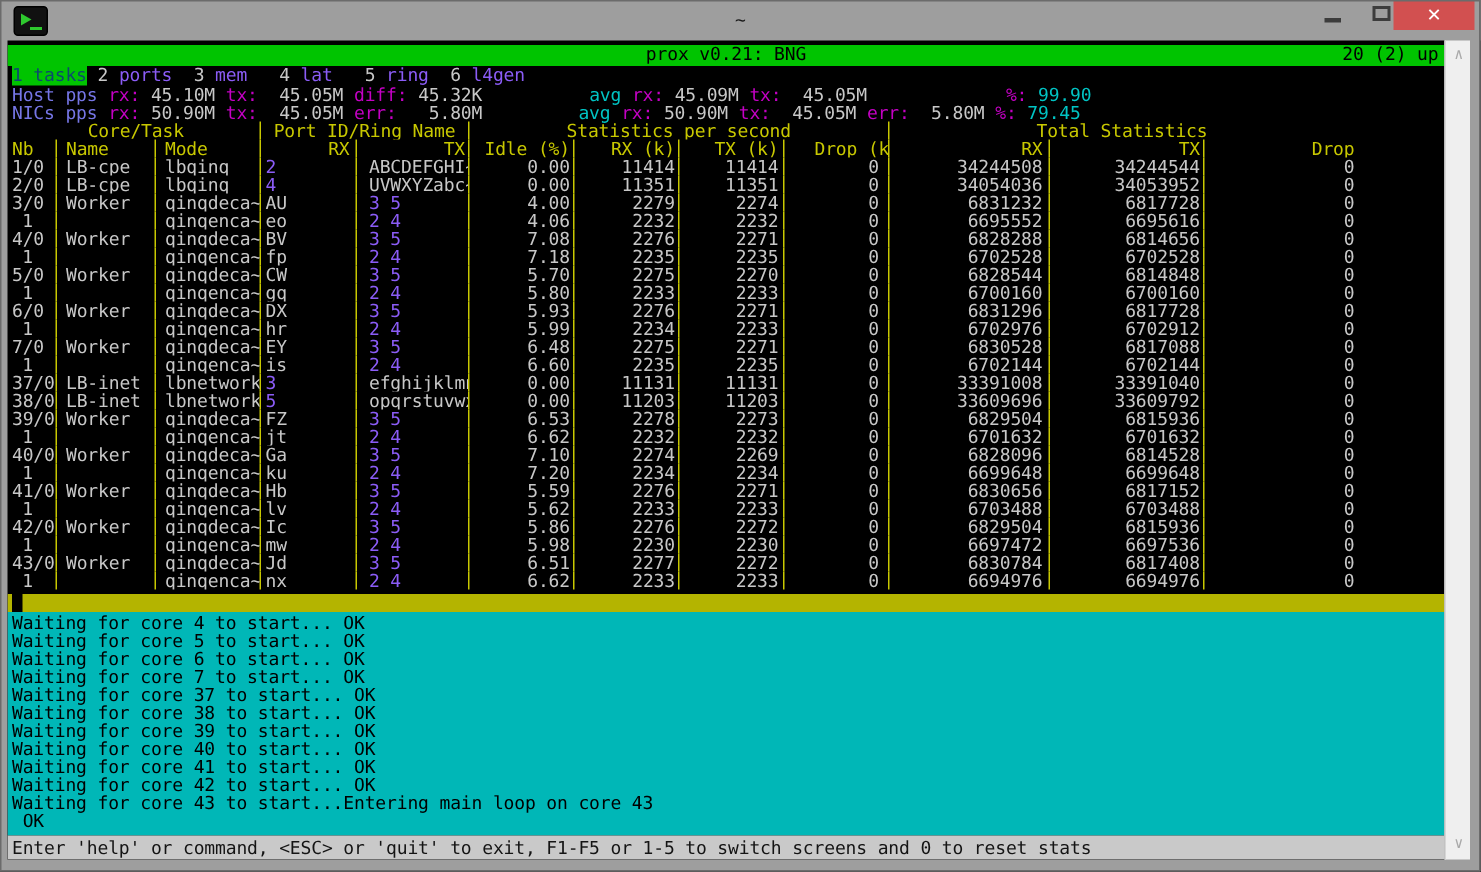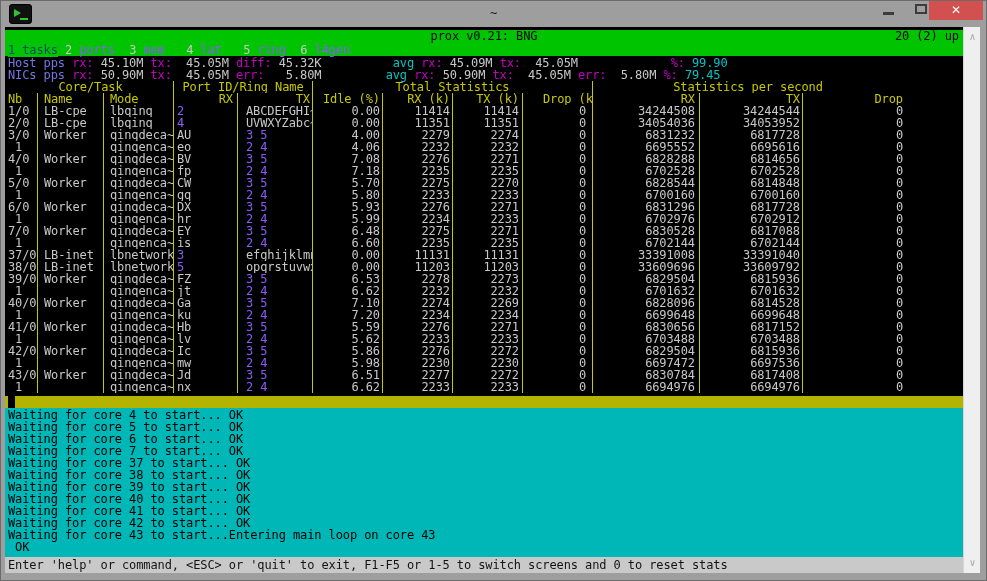--- a/index.html
+++ b/index.html
@@ -27,21 +27,21 @@
   
   .terminal{position:absolute;left:5px;top:27px;width:958px;height:546px;background:#000;overflow:hidden;}
   .scrollbar{position:absolute;left:963px;top:27px;width:17px;height:546px;background:#efefef;border-left:1px solid #d6d6d6;box-sizing:border-box;}
   .sb-up,.sb-down{position:absolute;left:0;width:17px;height:16px;text-align:center;color:#a9a9a9;font-size:10px;line-height:16px;}
   .sb-up{top:2px;} .sb-down{bottom:2px;}
 
   .seg-white{color:#c8c8c8;} .seg-green{color:#8b5cf6;}
   .seg-magenta{color:#c400c4;} .seg-cyan{color:#00c4c4;} .seg-blue{color:#7676e6;}
   .seg-selected{background:#00c400;color:#0c4a6e;}
 
-  .greenbar{position:absolute;left:0;right:0;top:3px;height:26px;background:#00c400;color:#000;line-height:13px;}
+  .greenbar{position:absolute;left:0;right:0;top:3px;height:14px;background:#00c400;color:#000;line-height:13px;}
   .greenbar .center{position:absolute;left:0;right:0;text-align:center;}
   .greenbar .right{position:absolute;right:4px;top:0;}
 
   .tabs{position:absolute;left:3px;top:17px;height:12px;white-space:pre;color:#c8c8c8;}
   .statsline{position:absolute;left:3px;white-space:pre;height:12px;color:#c8c8c8;}
   .host-line{top:30px;} .nics-line{top:42px;}
 
   
   .ptable{position:absolute;left:3px;top:54px;width:947px;color:#c8c8c8;}
   .ghdr{display:grid;grid-template-columns:166px 139px 280px 362px;height:12px;color:#c8c800;}
@@ -105,22 +105,22 @@
 
   <div class="tabs"><span class="seg-selected">1 tasks</span><span> </span><span class="seg-white">2 </span><span class="seg-green">ports</span><span>  </span><span class="seg-white">3 </span><span class="seg-green">mem</span><span>   </span><span class="seg-white">4 </span><span class="seg-green">lat</span><span>   </span><span class="seg-white">5 </span><span class="seg-green">ring</span><span>  </span><span class="seg-white">6 </span><span class="seg-green">l4gen</span></div>
 
   <div class="statsline host-line"><span class="seg-blue">Host pps </span><span class="seg-magenta">rx: </span><span class="seg-white">45.10M</span><span> </span><span class="seg-magenta">tx: </span><span class="seg-white"> 45.05M</span><span> </span><span class="seg-magenta">diff: </span><span class="seg-white">45.32K</span><span>          </span><span class="seg-cyan">avg </span><span class="seg-magenta">rx: </span><span class="seg-white">45.09M</span><span> </span><span class="seg-magenta">tx: </span><span class="seg-white"> 45.05M</span><span>             </span><span class="seg-magenta">%: </span><span class="seg-cyan">99.90</span></div>
   <div class="statsline nics-line"><span class="seg-blue">NICs pps </span><span class="seg-magenta">rx: </span><span class="seg-white">50.90M</span><span> </span><span class="seg-magenta">tx: </span><span class="seg-white"> 45.05M</span><span> </span><span class="seg-magenta">err: </span><span class="seg-white">  5.80M</span><span>         </span><span class="seg-cyan">avg </span><span class="seg-magenta">rx: </span><span class="seg-white">50.90M</span><span> </span><span class="seg-magenta">tx: </span><span class="seg-white"> 45.05M</span><span> </span><span class="seg-magenta">err: </span><span class="seg-white"> 5.80M</span><span> </span><span class="seg-magenta">%: </span><span class="seg-cyan">79.45</span></div>
 
   <div class="ptable">
     <div class="ghdr">
       <div>Core/Task</div>
       <div>Port ID/Ring Name</div>
+      <div>Statistics per second</div>
       <div>Total Statistics</div>
-      <div>Statistics per second</div>
     </div>
     <div class="grid-row hdr2">
       <div>Nb</div>
       <div>Name</div>
       <div>Mode</div>
       <div>RX</div>
       <div>TX</div>
       <div>Idle (%)</div>
       <div>RX (k)</div>
       <div>TX (k)</div>

